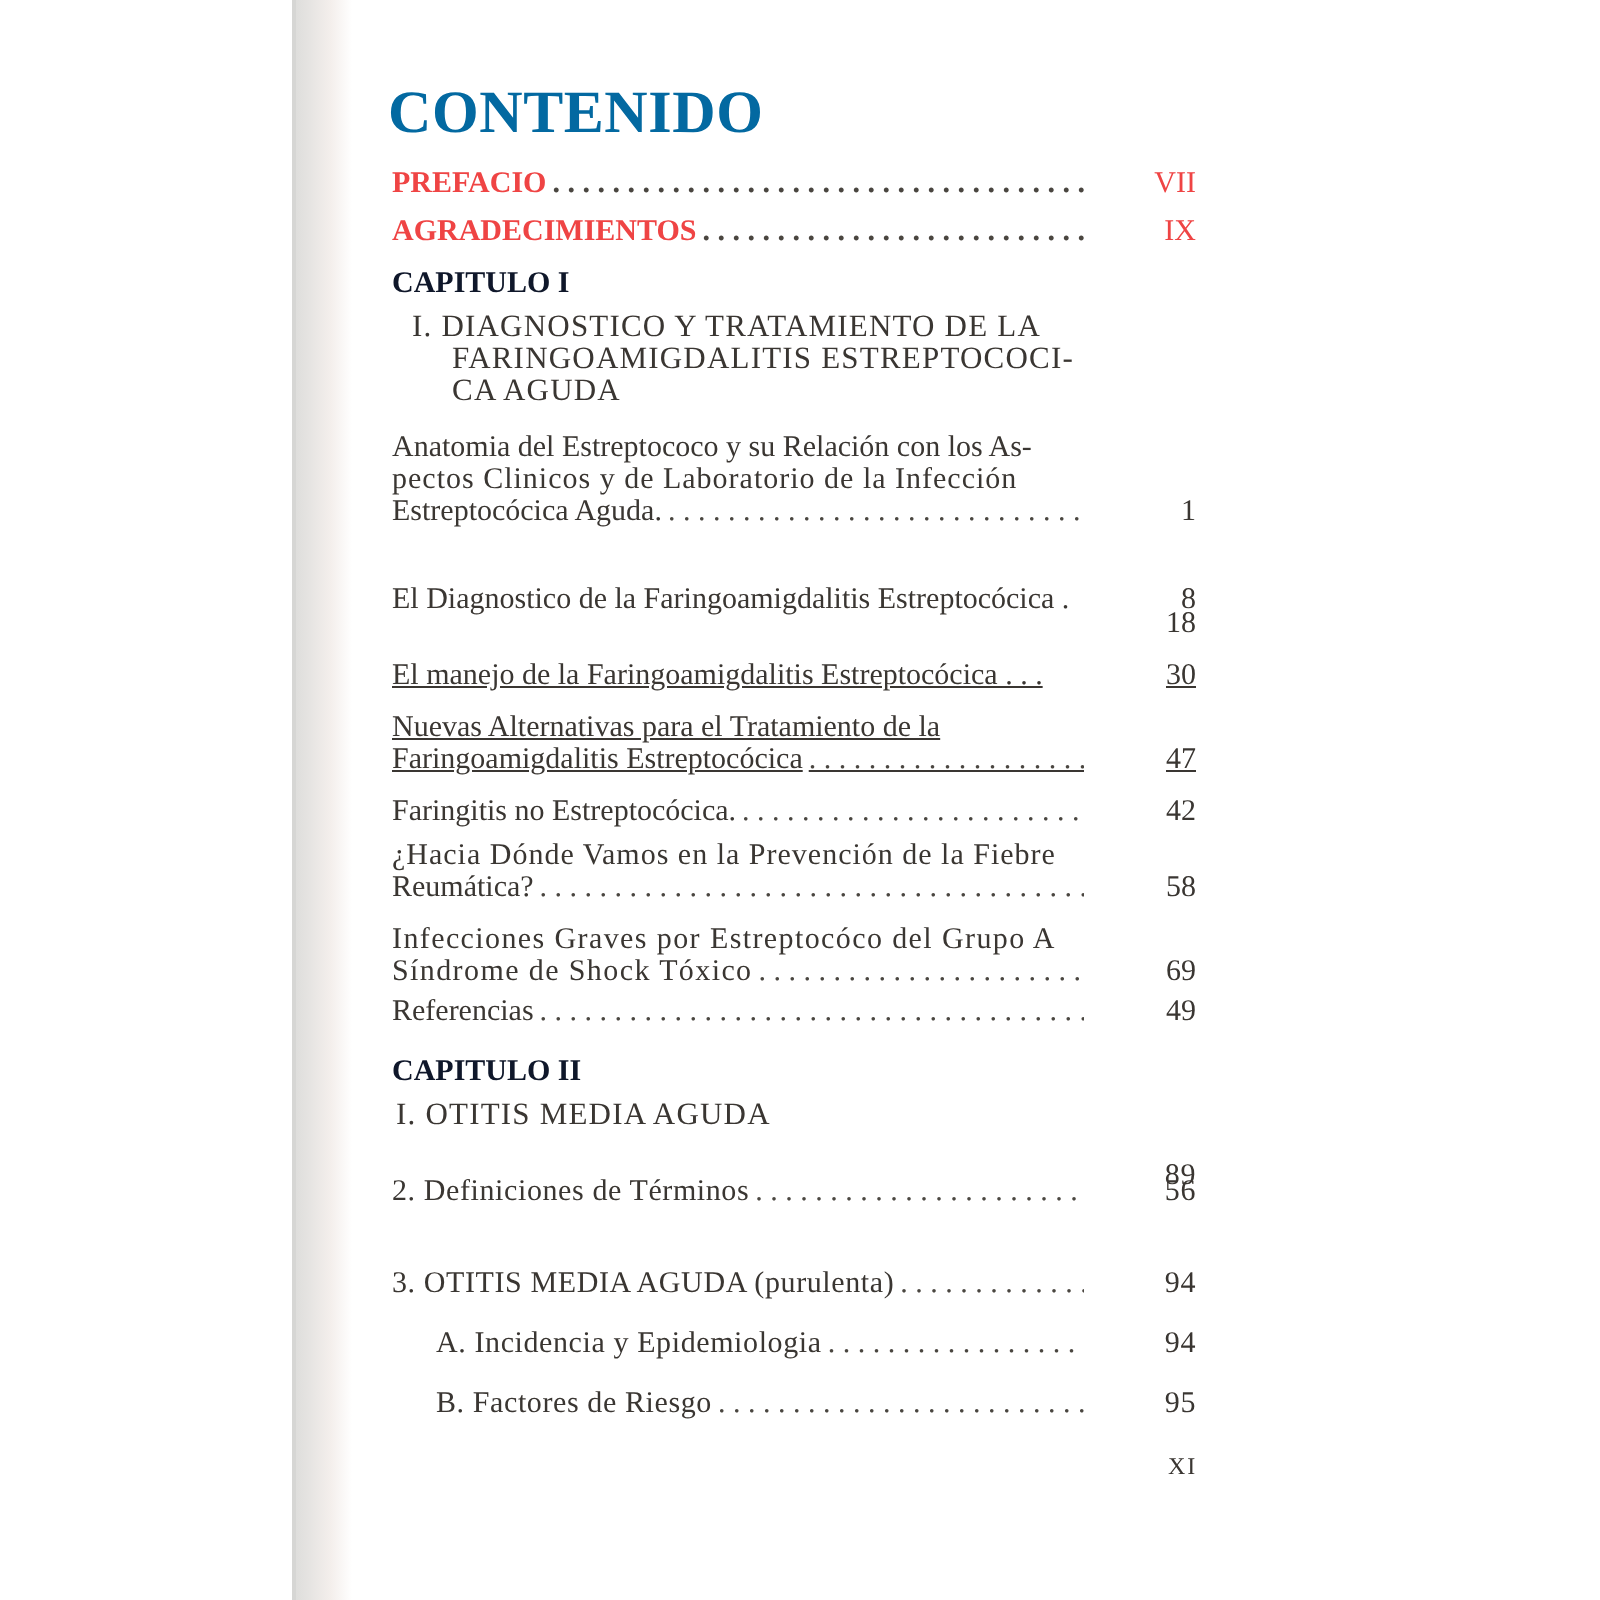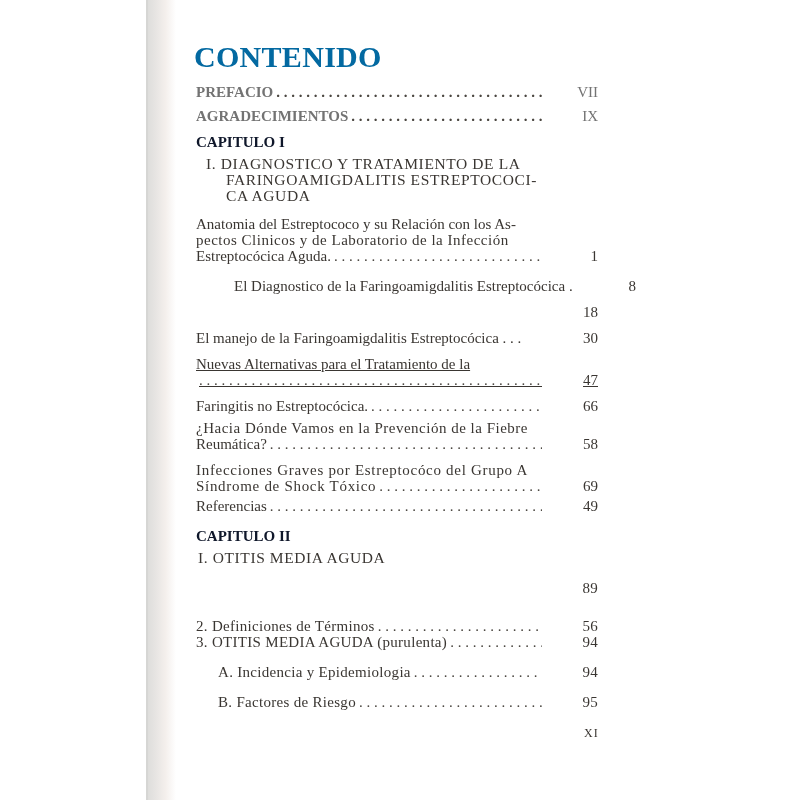--- a/index.html
+++ b/index.html
@@ -30,21 +30,21 @@
   .row .last .t { white-space: nowrap; }
   .row .leader {
     flex: 1; overflow: hidden; white-space: nowrap; margin-left: 3px; margin-right: 16px;
     letter-spacing: 3px; color: #4a4640;
   }
   .row .leader::after {
     content: ". . . . . . . . . . . . . . . . . . . . . . . . . . . . . . . . . . . . . . . . . . . . . . . . . . . . . . . . . . . .";
     letter-spacing: 0px;
   }
   .row .num { width: 40px; text-align: right; }
-  .bold { font-weight: bold; color: #737373; }
+  .bold { font-weight: bold; color: #ef4444; }
   .chapter { position: absolute; left: 196px; font-size: 15px; font-weight: bold; color: #0f172a; }
   .section-heading {
     position: absolute; left: 206px; width: 360px;
     font-size: 15.5px; line-height: 16px; letter-spacing: 0.6px;
   }
   .section-heading .indent { padding-left: 20px; display: block; }
   .justify { text-align: justify; text-align-last: left; }
   .footer-num { position: absolute; left: 584px; top: 726px; font-size: 12px; letter-spacing: 1px; }
 </style>
 </head>
@@ -79,52 +79,53 @@
 
 <div class="row" style="top:216px;">
   <span class="text justify">Anatomia del Estreptococo y su Relación con los As-</span>
   <span class="text justify" style="letter-spacing:0.5px">pectos Clinicos y de Laboratorio de la Infección</span>
   <div class="last">
       <span class="t">Estreptocócica Aguda.</span>
       <span class="leader"></span>
       <span class="num">1</span>
     </div>
 </div>
-<div class="row" style="top:278px;margin-left:38px;">
+<div class="row" style="top:292px;">
   <div class="last">
       <span class="t">El Diagnostico de la Faringoamigdalitis Estreptocócica .</span>
       <span class="leader" style="visibility:hidden"></span>
       <span class="num">8</span>
     </div>
 </div>
 <div class="row" style="top:304px;">
   <div class="last">
       <span class="leader" style="visibility:hidden"></span>
       <span class="num">18</span>
     </div>
 </div>
-<div class="row" style="top:330px;">
+<div class="row" style="top:330px;text-decoration:underline;">
   <div class="last">
       <span class="t">El manejo de la Faringoamigdalitis Estreptocócica . . .</span>
       <span class="leader" style="visibility:hidden"></span>
       <span class="num">30</span>
     </div>
 </div>
 <div class="row" style="top:356px;text-decoration:underline;">
   <span class="text">Nuevas Alternativas para el Tratamiento de la</span>
   <div class="last">
+      <span class="t">Faringoamigdalitis  Estreptocócica</span>
       <span class="leader"></span>
       <span class="num">47</span>
     </div>
 </div>
 <div class="row" style="top:398px;">
   <div class="last">
       <span class="t">Faringitis no Estreptocócica.</span>
       <span class="leader"></span>
-      <span class="num">66</span>
+      <span class="num">42</span>
     </div>
 </div>
 <div class="row" style="top:420px;">
   <span class="text" style="letter-spacing:0.5px">¿Hacia Dónde Vamos en la Prevención de la Fiebre</span>
   <div class="last">
       <span class="t">Reumática?</span>
       <span class="leader"></span>
       <span class="num">58</span>
     </div>
 </div>
@@ -146,21 +147,21 @@
 
 <div class="chapter" style="top:528px;">CAPITULO II</div>
 <div class="section-heading" style="top:550px; left:198px;">I. OTITIS MEDIA AGUDA</div>
 
 <div class="row" style="top:580px; letter-spacing:0.3px;">
   <div class="last">
       <span class="leader" style="visibility:hidden"></span>
       <span class="num">89</span>
     </div>
 </div>
-<div class="row" style="top:618px; letter-spacing:0.3px;">
+<div class="row" style="top:588px; letter-spacing:0.3px;">
   <div class="last">
       <span class="t">2.  Definiciones de Términos</span>
       <span class="leader"></span>
       <span class="num">56</span>
     </div>
 </div>
 <div class="row" style="top:634px; letter-spacing:0.3px;">
   <div class="last">
       <span class="t">3.  OTITIS MEDIA AGUDA (purulenta)</span>
       <span class="leader"></span>

